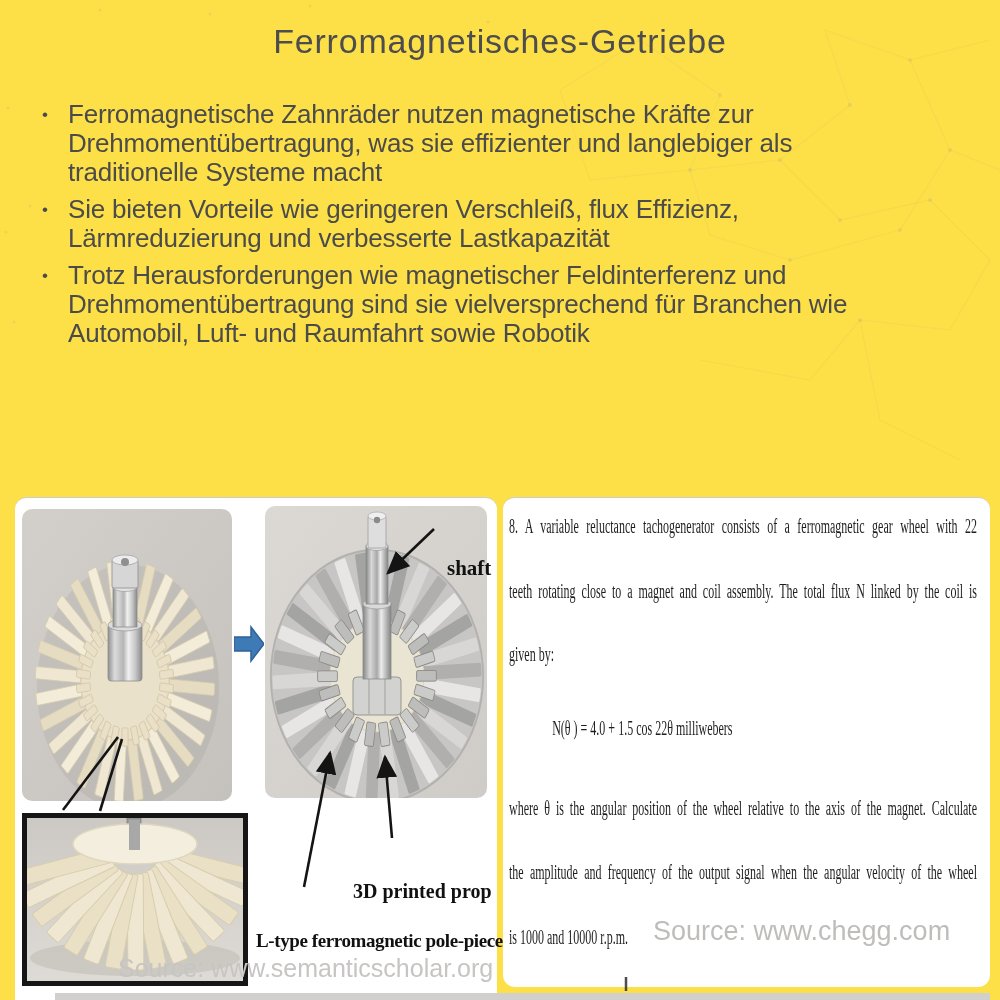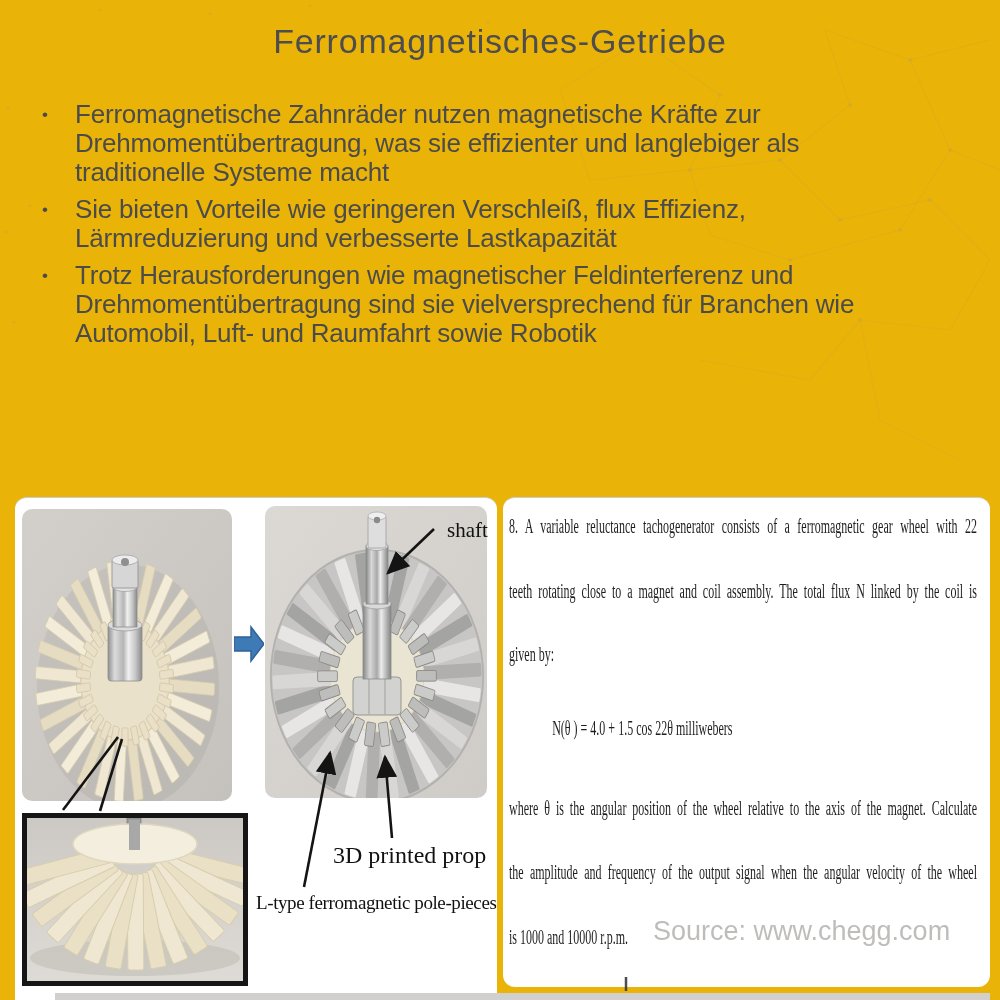--- a/index.html
+++ b/index.html
@@ -1,46 +1,46 @@
 <!DOCTYPE html>
 <html><head>
 <meta charset="utf-8">
 <style>
   html,body{margin:0;padding:0;background:#e9e8e6;}
   .page{position:relative;width:1000px;height:1000px;overflow:hidden;
-        background:#eab308;font-family:"Liberation Sans",sans-serif;}
+        background:#fde047;font-family:"Liberation Sans",sans-serif;}
 
   .mesh{position:absolute;left:0;top:0;z-index:0;pointer-events:none;}
 
   .title{position:absolute;left:0;top:22px;width:100%;text-align:center;
          font-size:34px;font-weight:500;color:#4d4d4d;letter-spacing:0.8px;z-index:1;}
 
   .bullets{position:absolute;left:38px;top:100px;width:910px;z-index:1;}
   .bullet{display:flex;margin-bottom:8px;}
   .dot{flex:0 0 14px;text-align:center;font-size:17px;line-height:29px;color:#4b4b4b;}
-  .btxt{margin-left:23px;font-size:26px;line-height:29px;color:#4b4b4b;
+  .btxt{margin-left:16px;font-size:26px;line-height:29px;color:#4b4b4b;
         white-space:pre-line;letter-spacing:-0.2px;}
 
   .card{position:absolute;background:#ffffff;border-top:1px solid #cdcccb;z-index:1;}
   .card-left{left:15px;top:497px;width:482px;height:503px;border-radius:12px 12px 0 0;}
   .card-right{left:503px;top:497px;width:487px;height:489px;border-radius:12px;overflow:hidden;}
 
   .photo{position:absolute;border-radius:10px;display:block;}
   .photo1{left:7px;top:11px;}
   .photo2{left:250px;top:8px;}
   .inset{position:absolute;left:7px;top:315px;width:216px;height:163px;
          border:5px solid #161616;background:#d7d4cf;}
   .inset svg{display:block;}
 
   .blue-arrow{position:absolute;left:219px;top:127px;}
 
-  .fig-label{position:absolute;font-family:"Liberation Serif",serif;font-weight:normal;
-             color:#111;z-index:3;white-space:nowrap;}
+  .fig-label{position:absolute;font-family:"Liberation Serif",serif;font-weight:bold;
+             color:#111;z-index:3;white-space:nowrap;margin-top:38px;}
   .lbl-shaft{left:432px;top:20px;font-size:21px;}
-  .lbl-prop{left:318px;top:344px;font-size:24px;}
+  .lbl-prop{left:338px;top:344px;font-size:20px;}
   .lbl-pole{left:241px;top:394px;font-size:19px;letter-spacing:-0.4px;}
 
   .watermark{position:absolute;color:#c6c5c3;z-index:4;white-space:nowrap;
              font-family:"Liberation Sans",sans-serif;}
   .wm-left{left:103px;top:456px;font-size:25px;}
   .wm-right{left:150px;top:418px;font-size:27px;color:#bebdbb;z-index:1;}
 
   .caption{position:absolute;left:8px;top:1003px;font-family:"Liberation Serif",serif;
            font-size:20px;color:#1b1b1b;white-space:pre;z-index:5;}
   .bottom-strip{position:absolute;left:55px;top:993px;width:935px;height:7px;
@@ -329,20 +329,21 @@
           </g>
         <ellipse cx="108" cy="26" rx="62" ry="20" fill="#f4eede" stroke="#e0d6be" stroke-width="1.5"></ellipse>
         <rect x="102" y="2" width="11" height="30" fill="#a8a8a8"></rect>
       </svg>
     </div>
 
     <div class="fig-label lbl-shaft">shaft</div>
     <div class="fig-label lbl-prop">3D printed prop</div>
     <div class="fig-label lbl-pole">L-type ferromagnetic pole-pieces</div>
 
+    <div class="watermark wm-left">Source: www.semanticscholar.org</div>
   </div>
 
   <div class="card card-right">
     <div class="watermark wm-right">Source: www.chegg.com</div>
     <div class="pline j pl0">8. A variable reluctance tachogenerator consists of a ferromagnetic gear wheel with 22</div>
     <div class="pline j pl1">teeth rotating close to a magnet and coil assembly. The total flux N linked by the coil is</div>
     <div class="pline pl2">given by:</div>
     <div class="pline pl3">N(θ ) = 4.0 + 1.5 cos 22θ milliwebers</div>
     <div class="pline j pl4">where θ is the angular position of the wheel relative to the axis of the magnet. Calculate</div>
     <div class="pline j pl5">the amplitude and frequency of the output signal when the angular velocity of the wheel</div>

